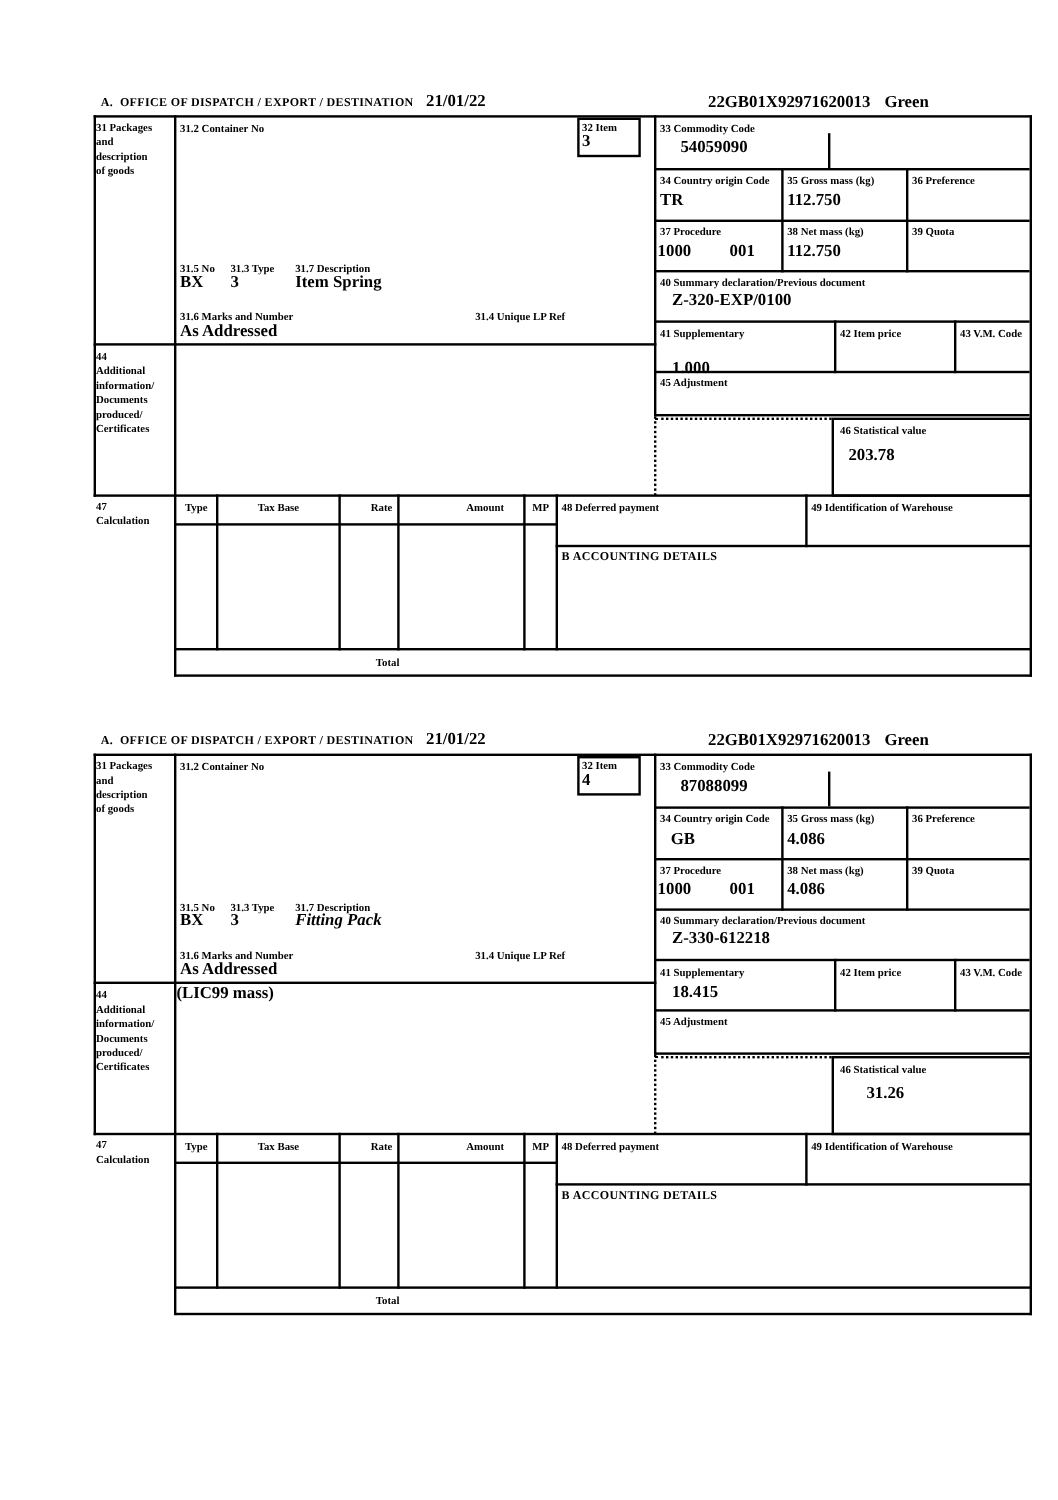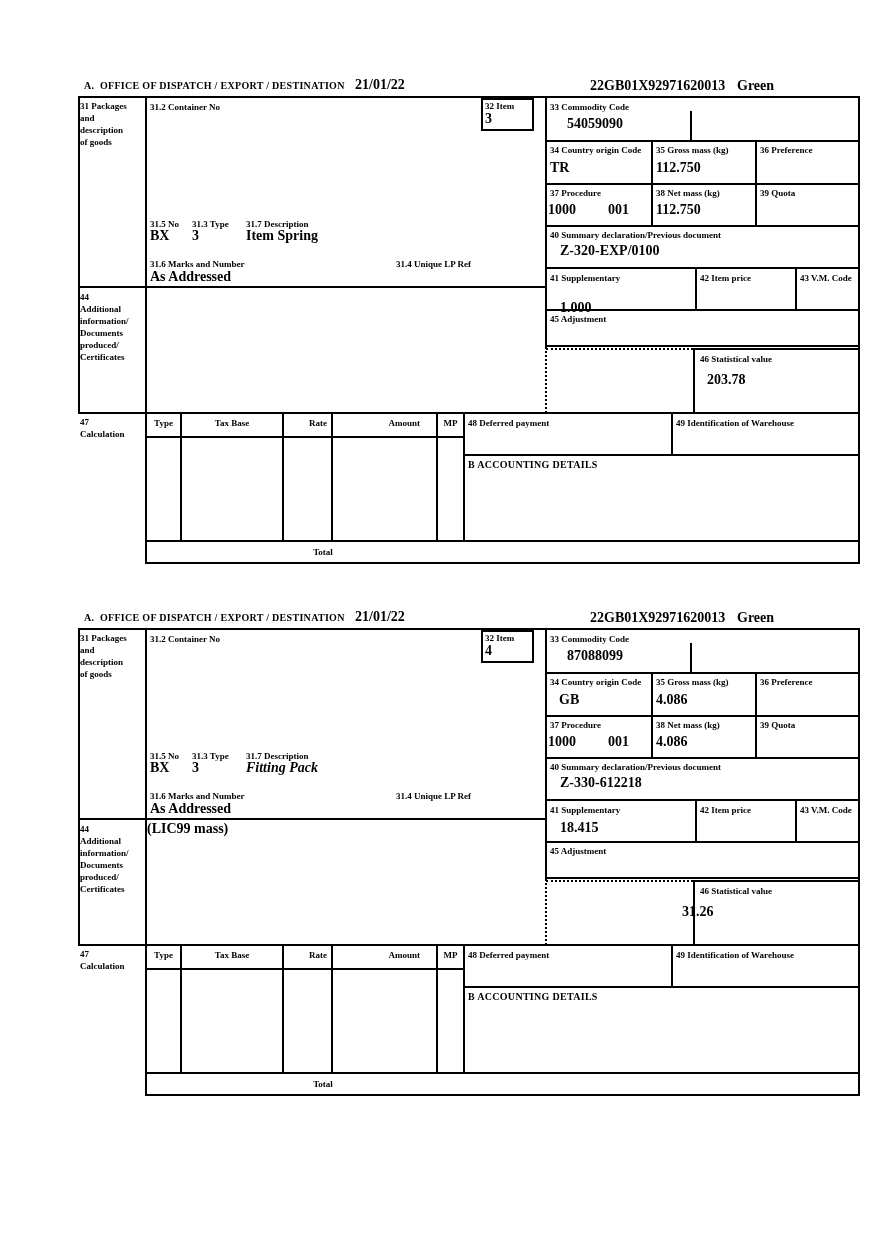--- a/index.html
+++ b/index.html
@@ -209,21 +209,21 @@
     <div class="lbl" style="left:800px; top:272px;">43 V.M. Code</div>
     <div class="line" style="left:695px; top:267px; width:2px; height:44px;"></div>
     <div class="line" style="left:795px; top:267px; width:2px; height:44px;"></div>
     <div class="line" style="left:546px; top:309px; width:312px; height:2px;"></div>
 
     <div class="lbl" style="left:550px; top:313px;">45 Adjustment</div>
     <div class="line" style="left:546px; top:345px; width:312px; height:2px;"></div>
     <div class="dot-h" style="left:546px; top:348px; width:147px;"></div>
     <div class="bx" style="left:693px; top:348px; width:167px; height:66px;"></div>
     <div class="lbl" style="left:700px; top:353px;">46 Statistical value</div>
-    <div class="val" style="left:682px; top:372px;">31.26</div>
+    <div class="val" style="left:722px; top:372px;">31.26</div>
 
     <div class="line" style="left:78px; top:412px; width:782px; height:2px;"></div>
     <div class="lbl" style="left:80px; top:416px; width:64px;">47
 Calculation</div>
 
     <div class="lbl ctr" style="left:146px; top:417px; width:35px;">Type</div>
     <div class="lbl ctr" style="left:181px; top:417px; width:102px;">Tax Base</div>
     <div class="lbl rt" style="left:283px; top:417px; width:44px;">Rate</div>
     <div class="lbl rt" style="left:332px; top:417px; width:88px;">Amount</div>
     <div class="lbl ctr" style="left:437px; top:417px; width:27px;">MP</div>

